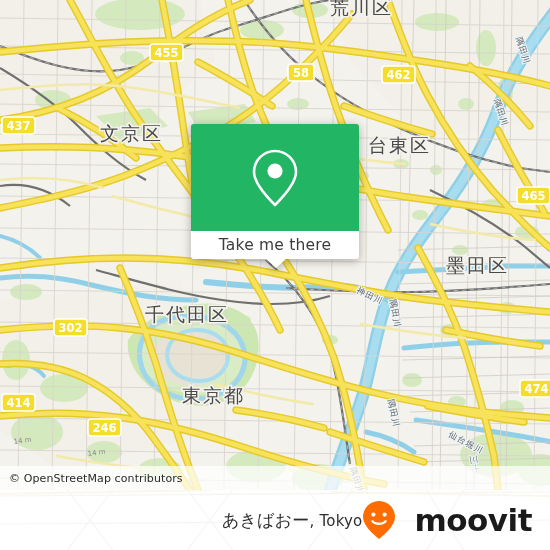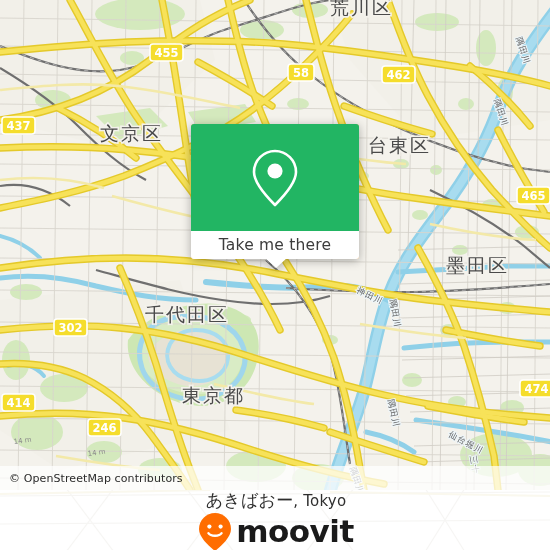--- a/index.html
+++ b/index.html
@@ -126,39 +126,38 @@
     left: 0; top: 0;
     width: 550px; height: 60px;
     opacity: 0.30;
   }
   #footer-row {
     position: relative;
     width: 550px;
     height: 60px;
     display: flex;
     align-items: center;
-    justify-content: center;
+    justify-content: flex-end;
     box-sizing: border-box;
     padding: 0 18px 0 20px;
-    flex-direction: column;
   }
   #place-title {
     font-family: "DejaVu Sans", sans-serif;
     font-size: 15px;
     color: #2e2e2e;
     white-space: nowrap;
     letter-spacing: 0.2px;
   }
   #place-title .jp { font-size: 17px; }
   #place-title .city { font-size: 15px; }
 
   #moovit-logo {
     display: flex;
     align-items: center;
-    gap: 4px;
+    gap: 18px;
   }
   #moovit-wordmark {
     font-family: "DejaVu Sans", sans-serif;
     font-weight: bold;
     font-size: 31px;
     color: #1a1a1a;
     letter-spacing: -0.5px;
     line-height: 1;
   }
 </style>

